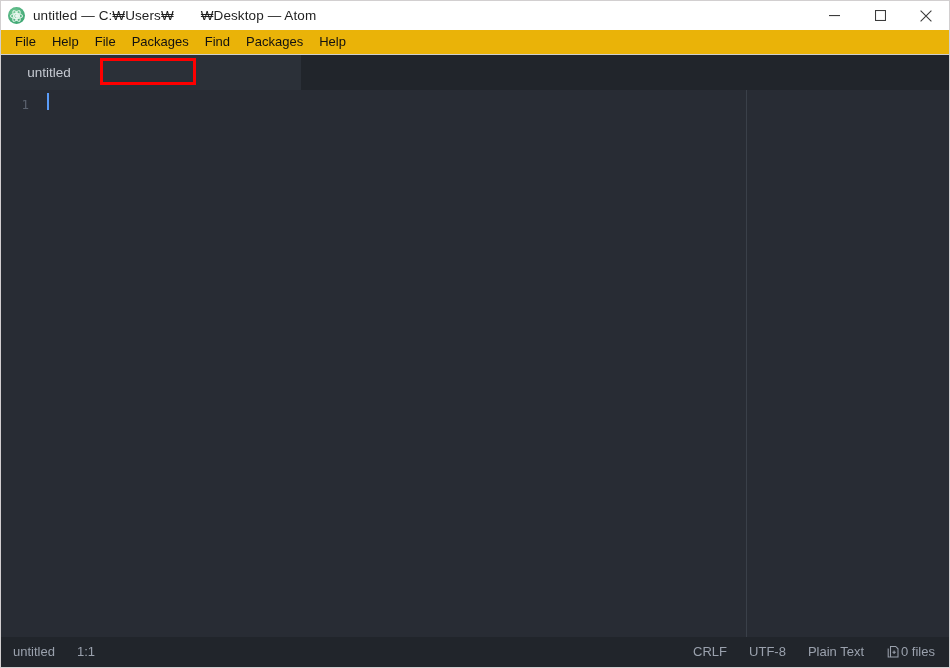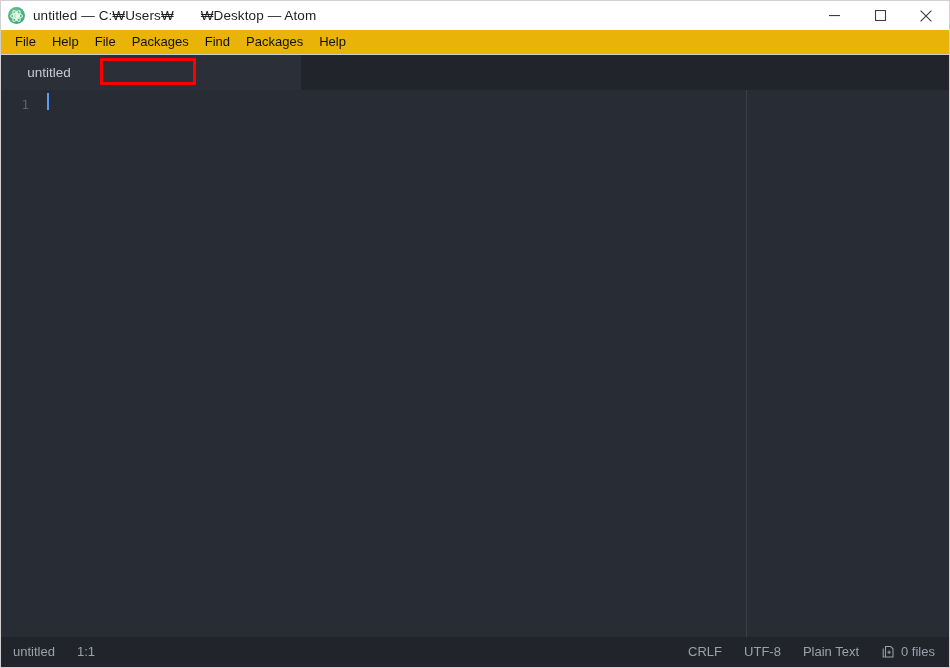--- a/index.html
+++ b/index.html
@@ -242,21 +242,20 @@
   .status-item {
     padding: 0 11px;
     white-space: nowrap;
     line-height: 16px;
   }
   #status-left .status-item:first-child { padding-left: 0; }
   #status-right .status-item:last-child { padding-right: 0; }
   #files-item {
     display: flex;
     align-items: center;
-    gap: 5px;
   }
   #files-icon svg { display: block; }
 </style>
 </head>
 <body>
 
 <div id="app-window">
 
   <div id="title-bar">
     <div id="app-icon">

